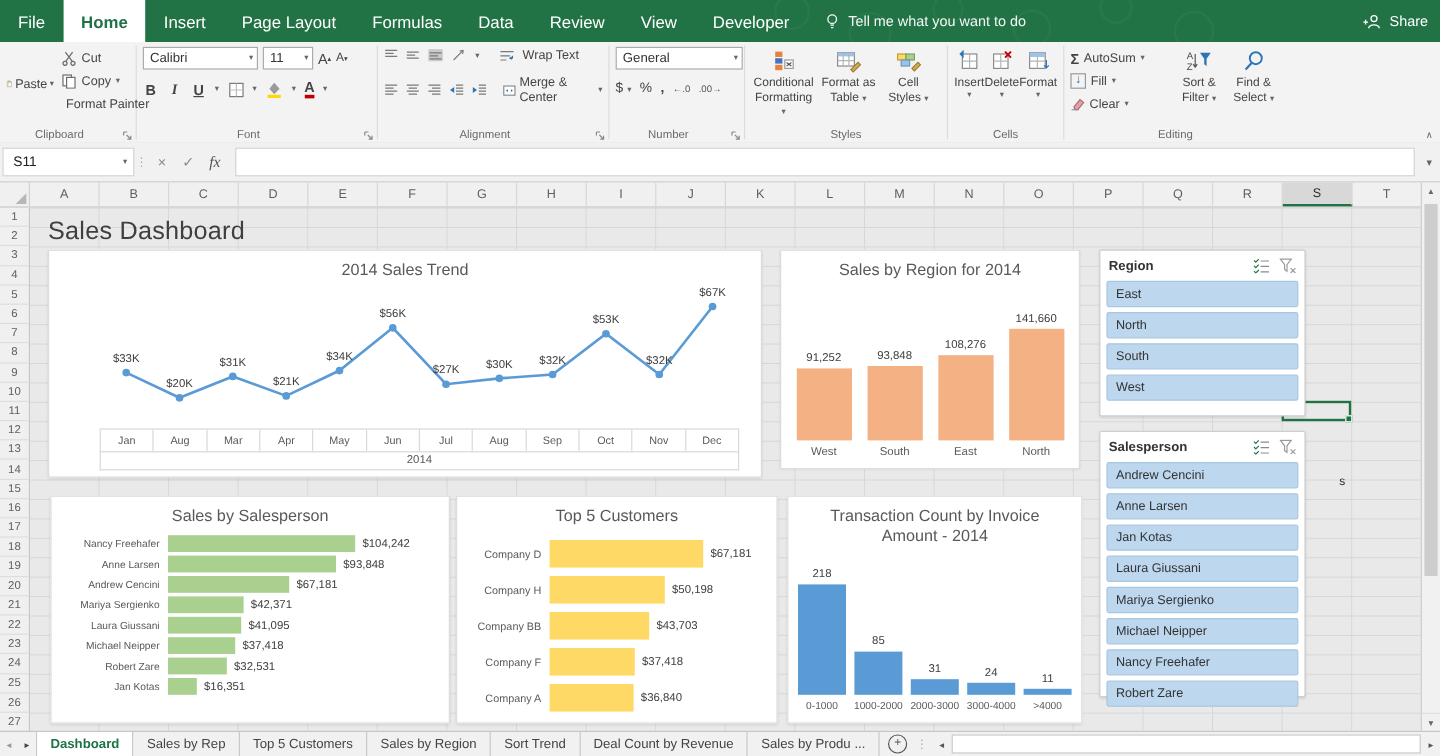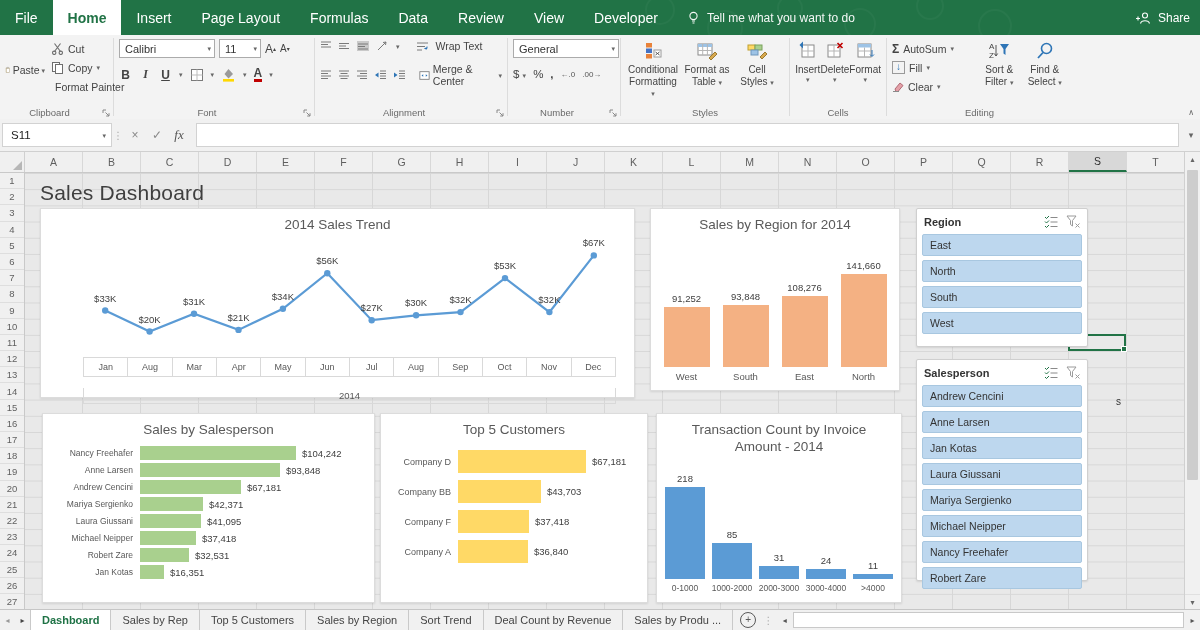--- a/index.html
+++ b/index.html
@@ -55,21 +55,21 @@
         background-size:58px 437px,1185px 16.2px;background-position:24px 0,0 0;}
   .sheet-title{position:absolute;left:40px;top:181px;font-size:21px;color:#3f3f3f;z-index:8;letter-spacing:.2px;}
   .panel{position:absolute;background:#fff;border:1px solid #dcdcdc;box-shadow:0 1px 2px rgba(0,0,0,.1);z-index:10;box-sizing:border-box;}
   .ctitle{margin:0;font-weight:normal;font-size:13.5px;color:#595959;text-align:center;padding-top:8px;line-height:1.25;}
   
   .trend-svg{position:absolute;top:26px;left:0;}
   .pt-label{font-size:9.5px;fill:#404040;font-family:"Liberation Sans",sans-serif;}
   .trend-axis{position:absolute;left:42px;top:148px;width:533px;height:20px;display:flex;border:1px solid #d9d9d9;box-sizing:border-box;}
   .trend-axis-cell{flex:1;border-left:1px solid #d9d9d9;display:flex;align-items:center;justify-content:center;font-size:9px;color:#595959;}
   .trend-axis-cell:first-child{border-left:none;}
-  .trend-year{position:absolute;left:42px;top:167px;width:533px;height:16px;border:1px solid #d9d9d9;border-top:none;box-sizing:border-box;display:flex;align-items:center;justify-content:center;font-size:9.5px;color:#595959;margin-top:12px;}
+  .trend-year{position:absolute;left:42px;top:167px;width:533px;height:16px;border:1px solid #d9d9d9;border-top:none;box-sizing:border-box;display:flex;align-items:center;justify-content:center;font-size:9.5px;color:#595959;}
   
   .vbody{position:absolute;left:8px;right:8px;bottom:6px;display:flex;justify-content:center;align-items:flex-end;}
   .vcol{display:flex;flex-direction:column;justify-content:flex-end;align-items:center;}
   .vval{font-size:9.5px;color:#404040;margin-bottom:3px;white-space:nowrap;}
   .vcat{height:13px;margin-top:4px;color:#595959;white-space:nowrap;}
   
   .hbody{position:absolute;left:6px;right:4px;display:flex;flex-direction:column;}
   .hrow{display:flex;align-items:center;}
   .hlbl{text-align:right;color:#595959;padding-right:7px;white-space:nowrap;box-sizing:content-box;}
   .hval{font-size:9.5px;color:#404040;margin-left:6px;white-space:nowrap;}
@@ -659,20 +659,25 @@
 
   <div class="panel" style="left:380px;top:413px;width:268px;height:190px;">
     <h3 class="ctitle">Top 5 Customers</h3>
     <div class="hbody" style="top: 36px; gap: 7px;">
         <div class="hrow">
           <div class="hlbl" style="width: 64px; font-size: 9px;">Company D</div>
           <div class="hbar" style="height: 23px; width: 128px; background: rgb(255, 217, 102);"></div>
           <div class="hval">$67,181</div>
         </div>
         <div class="hrow">
+          <div class="hlbl" style="width: 64px; font-size: 9px;">Company H</div>
+          <div class="hbar" style="height: 23px; width: 96px; background: rgb(255, 217, 102);"></div>
+          <div class="hval">$50,198</div>
+        </div>
+        <div class="hrow">
           <div class="hlbl" style="width: 64px; font-size: 9px;">Company BB</div>
           <div class="hbar" style="height: 23px; width: 83px; background: rgb(255, 217, 102);"></div>
           <div class="hval">$43,703</div>
         </div>
         <div class="hrow">
           <div class="hlbl" style="width: 64px; font-size: 9px;">Company F</div>
           <div class="hbar" style="height: 23px; width: 71px; background: rgb(255, 217, 102);"></div>
           <div class="hval">$37,418</div>
         </div>
         <div class="hrow">

